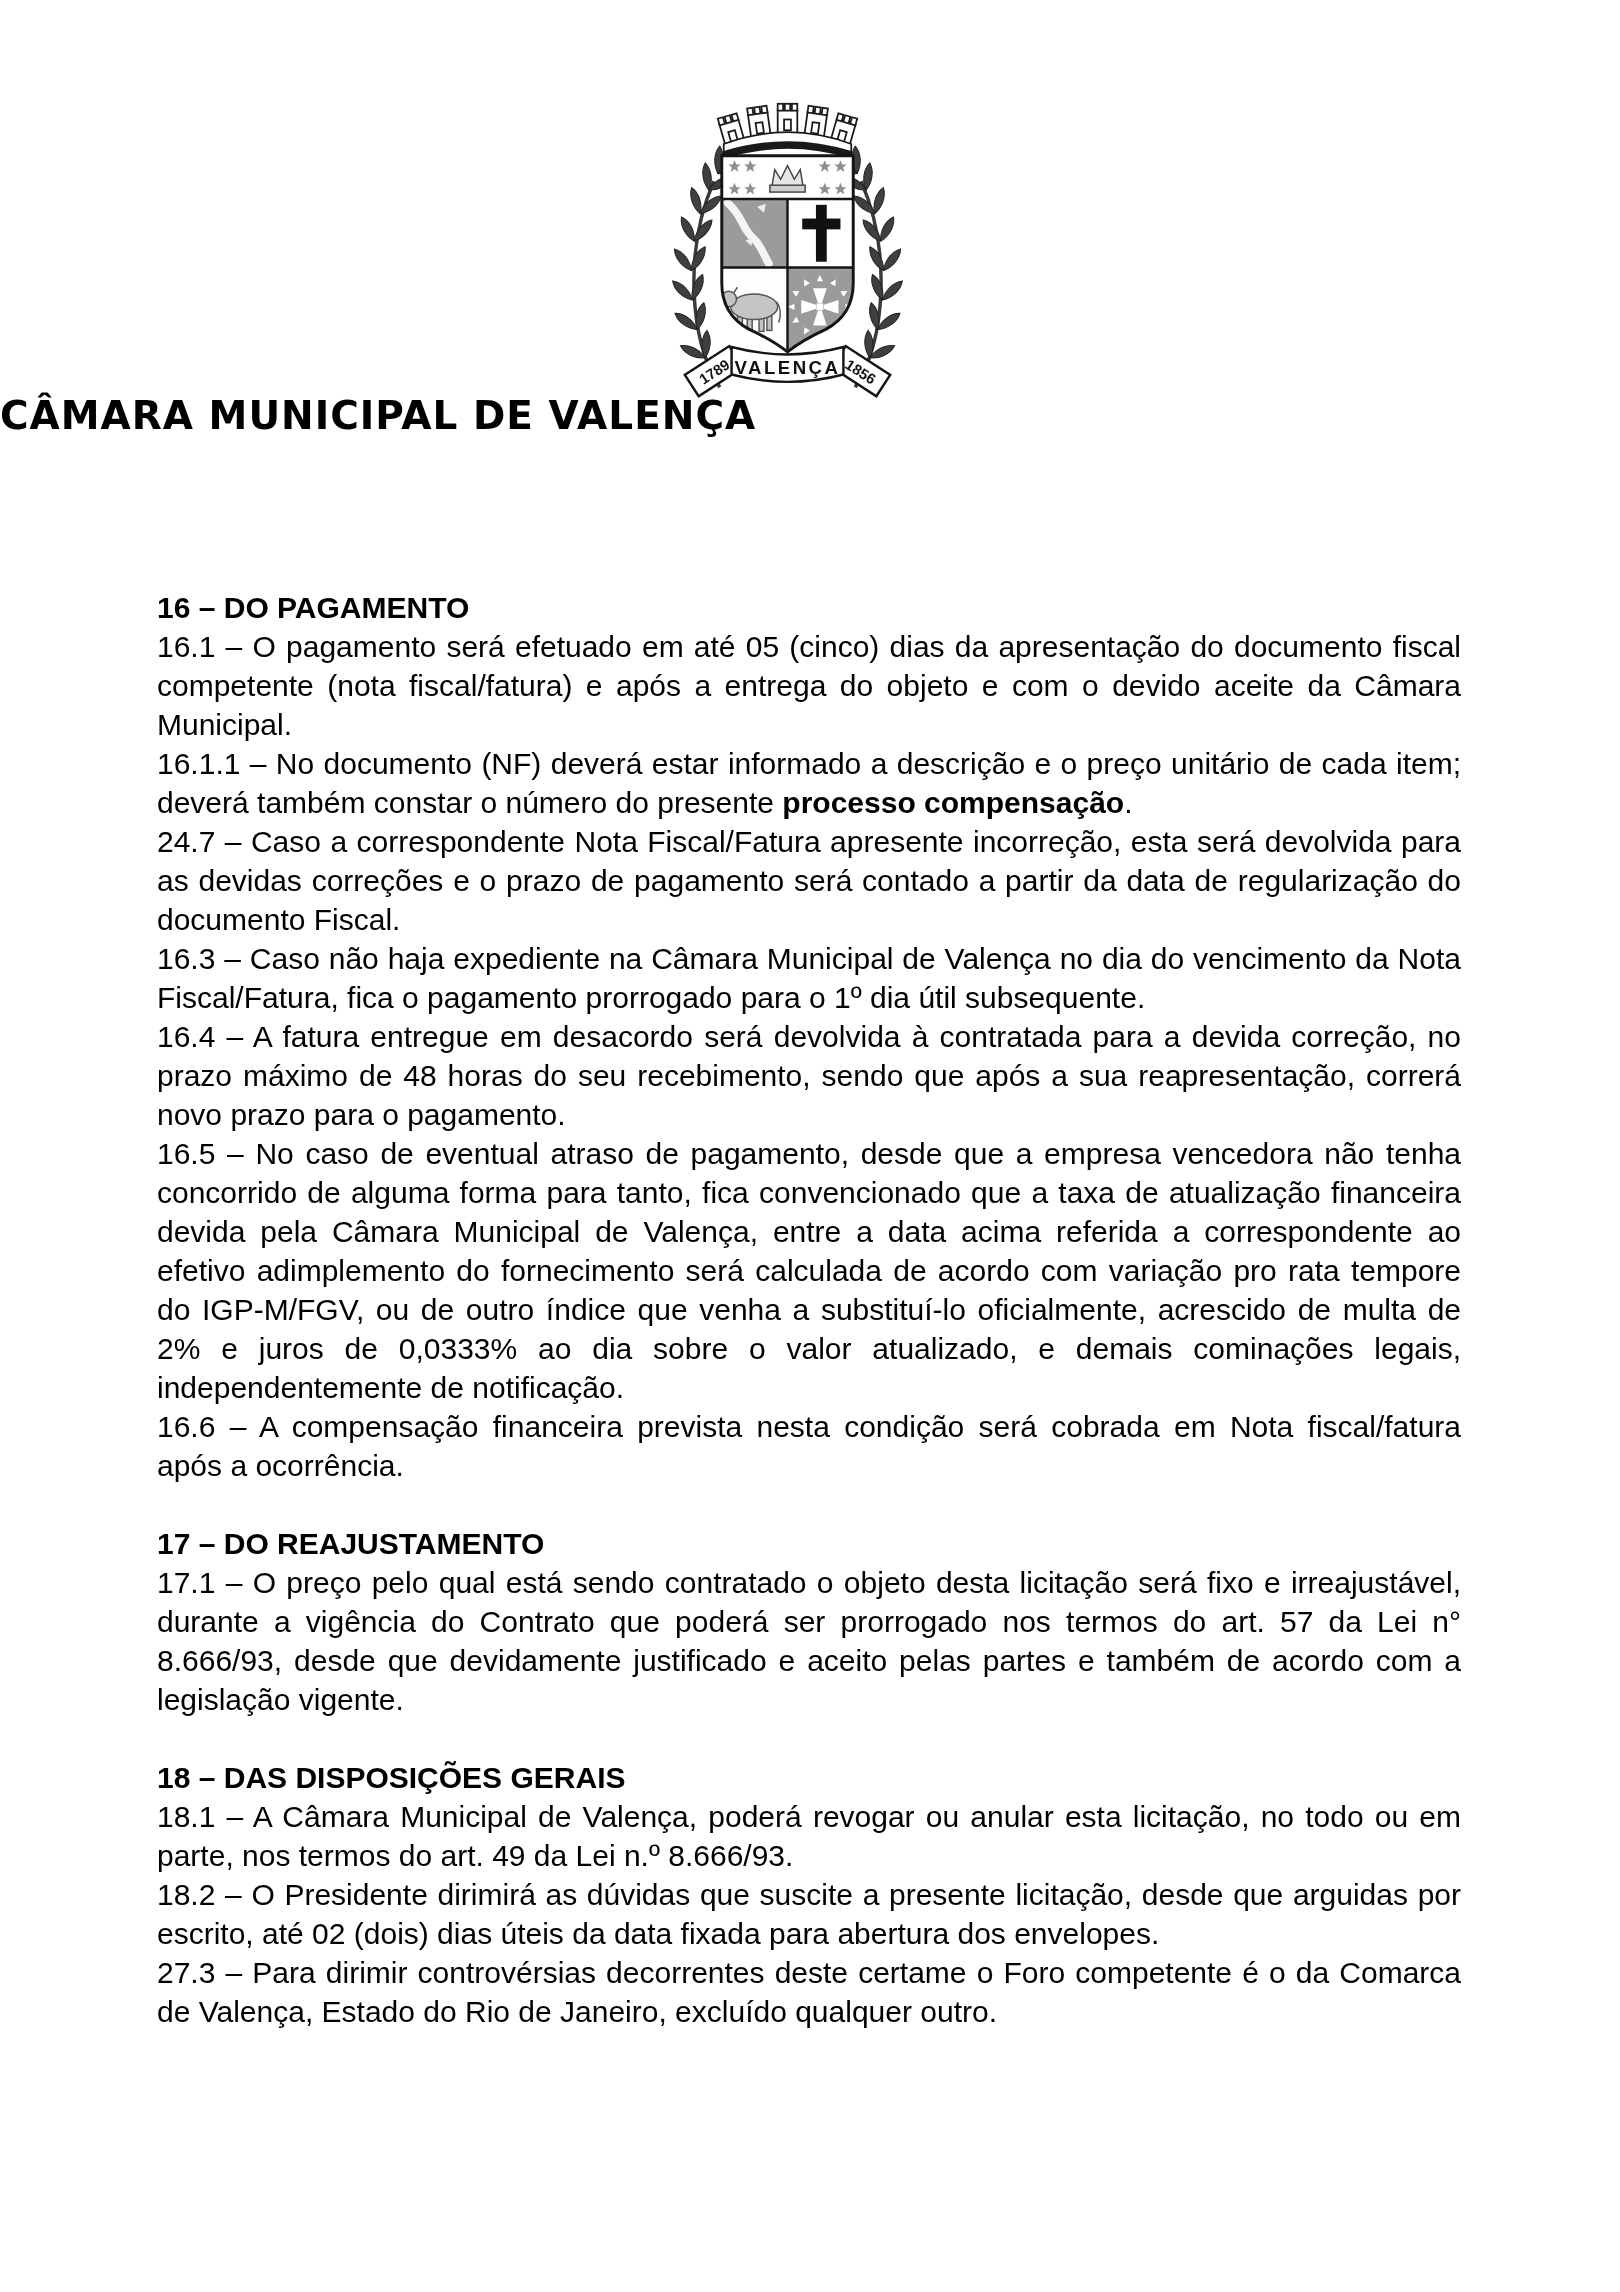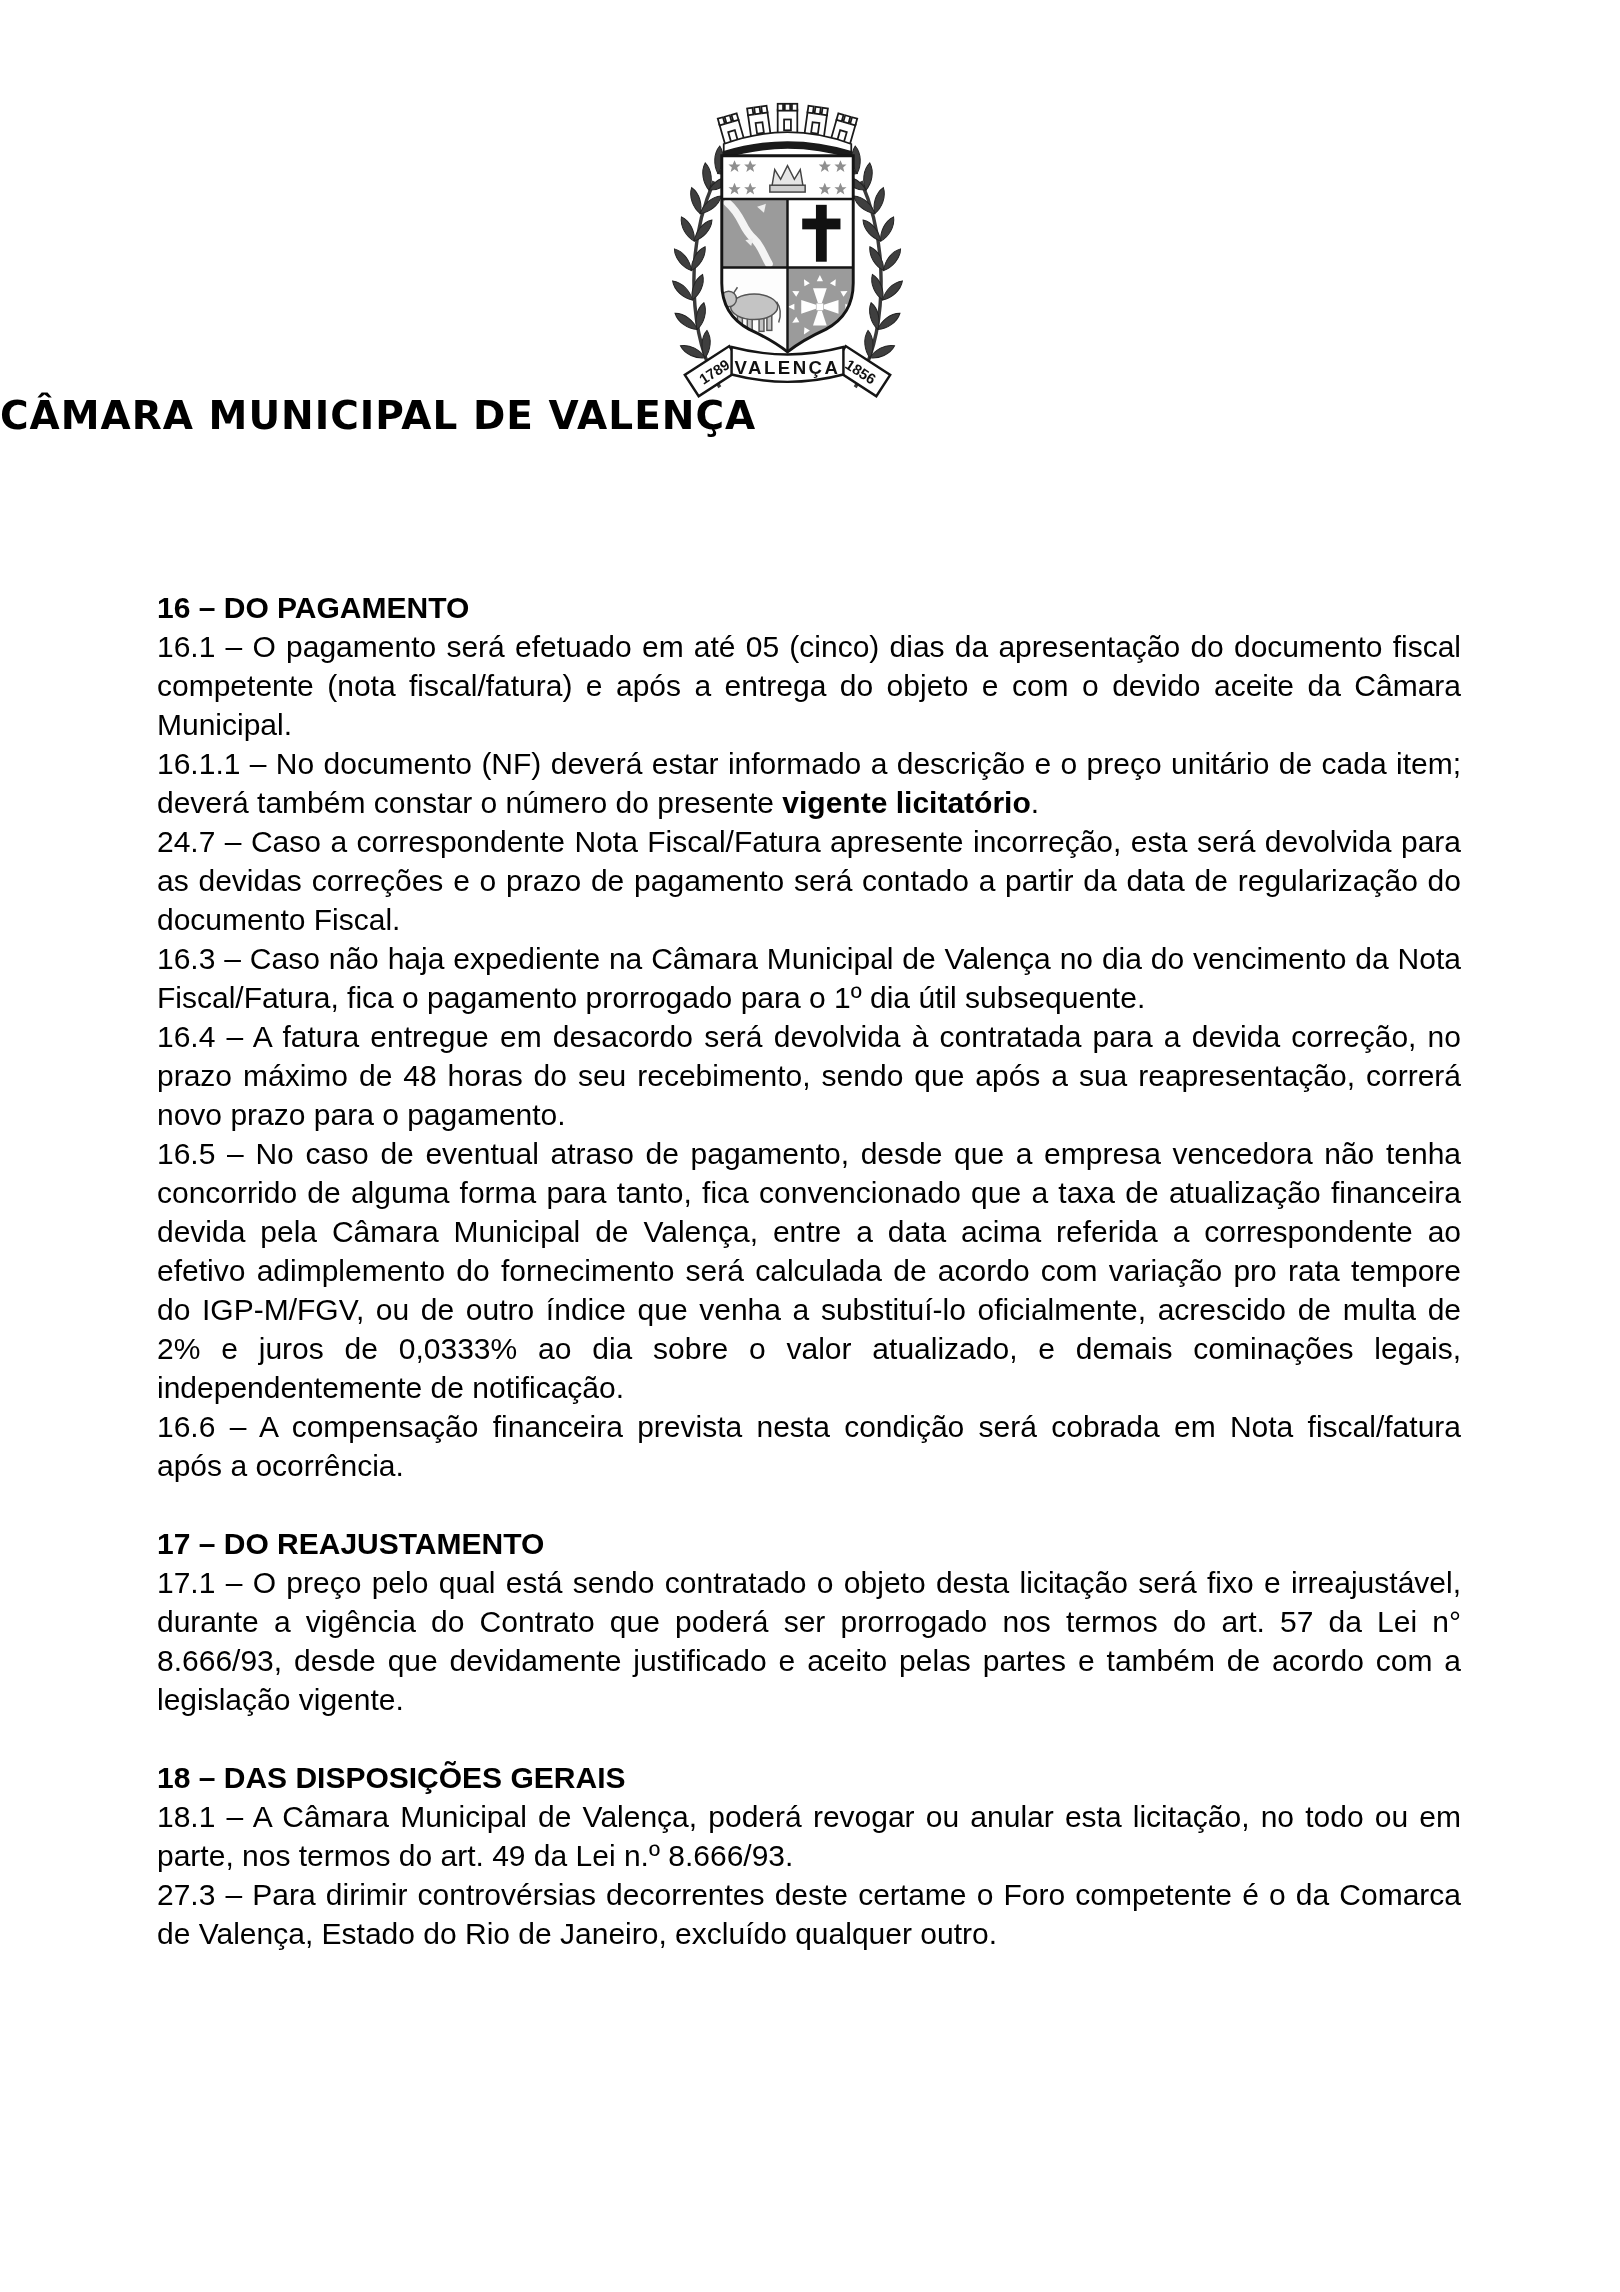--- a/index.html
+++ b/index.html
@@ -204,34 +204,35 @@
     </g>
   </svg>
 
   <div class="org-title">CÂMARA MUNICIPAL DE VALENÇA</div>
 
   <div class="content">
 
     <div class="section">
       <h2>16 – DO PAGAMENTO</h2>
       <p>16.1 – O pagamento será efetuado em até 05 (cinco) dias da apresentação do documento fiscal competente (nota fiscal/fatura) e após a entrega do objeto e com o devido aceite da Câmara Municipal.</p>
-      <p><span>16.1.1 – No documento (NF) deverá estar informado a descrição e o preço unitário de cada item; deverá também constar o número do presente </span><b class="bold">vigente licitatório</b><span>.</span></p>
+      <p><span>16.1.1 – No documento (NF) deverá estar informado a descrição e o preço unitário de cada item; deverá também constar o número do presente </span><b class="bold">processo compensação</b><span>.</span></p>
       <p>24.7 – Caso a correspondente Nota Fiscal/Fatura apresente incorreção, esta será devolvida para as devidas correções e o prazo de pagamento será contado a partir da data de regularização do documento Fiscal.</p>
       <p>16.3 – Caso não haja expediente na Câmara Municipal de Valença no dia do vencimento da Nota Fiscal/Fatura, fica o pagamento prorrogado para o 1º dia útil subsequente.</p>
       <p>16.4 – A fatura entregue em desacordo será devolvida à contratada para a devida correção, no prazo máximo de 48 horas do seu recebimento, sendo que após a sua reapresentação, correrá novo prazo para o pagamento.</p>
       <p>16.5 – No caso de eventual atraso de pagamento, desde que a empresa vencedora não tenha concorrido de alguma forma para tanto, fica convencionado que a taxa de atualização financeira devida pela Câmara Municipal de Valença, entre a data acima referida a correspondente ao efetivo adimplemento do fornecimento será calculada de acordo com variação pro rata tempore do IGP-M/FGV, ou de outro índice que venha a substituí-lo oficialmente, acrescido de multa de 2% e juros de 0,0333% ao dia sobre o valor atualizado, e demais cominações legais, independentemente de notificação.</p>
       <p>16.6  – A compensação financeira prevista nesta condição será cobrada em Nota fiscal/fatura após a ocorrência.</p>
     </div>
 
     <div class="section">
       <h2>17 – DO REAJUSTAMENTO</h2>
       <p>17.1 – O preço pelo qual está sendo contratado o objeto desta licitação será fixo e irreajustável, durante a vigência do Contrato que poderá ser prorrogado nos termos do art. 57 da Lei n° 8.666/93, desde que devidamente justificado e aceito pelas partes e também de acordo com a legislação vigente.</p>
     </div>
 
     <div class="section">
       <h2>18 – DAS DISPOSIÇÕES GERAIS</h2>
       <p>18.1 – A Câmara Municipal de Valença, poderá revogar ou anular esta licitação, no todo ou em parte, nos termos do art. 49 da Lei n.º 8.666/93.</p>
+      <p>18.2  – O Presidente dirimirá as dúvidas que suscite a presente licitação, desde que arguidas por escrito, até 02 (dois) dias úteis da data fixada para abertura dos envelopes.</p>
       <p>27.3  – Para dirimir controvérsias decorrentes deste certame o Foro competente é o da Comarca de Valença, Estado do Rio de Janeiro, excluído qualquer outro.</p>
     </div>
 
   </div>
 </div>
 
 
 </body></html>

